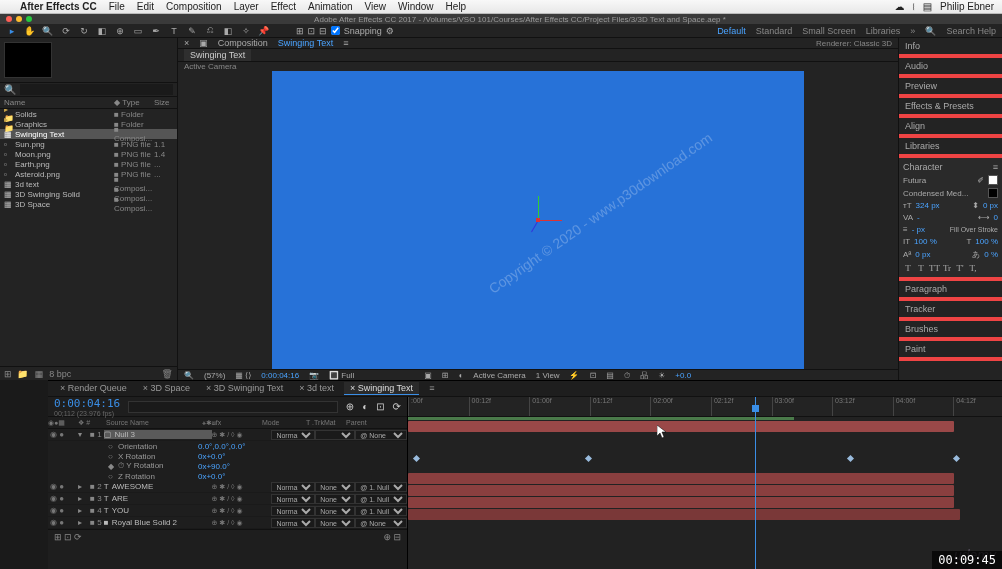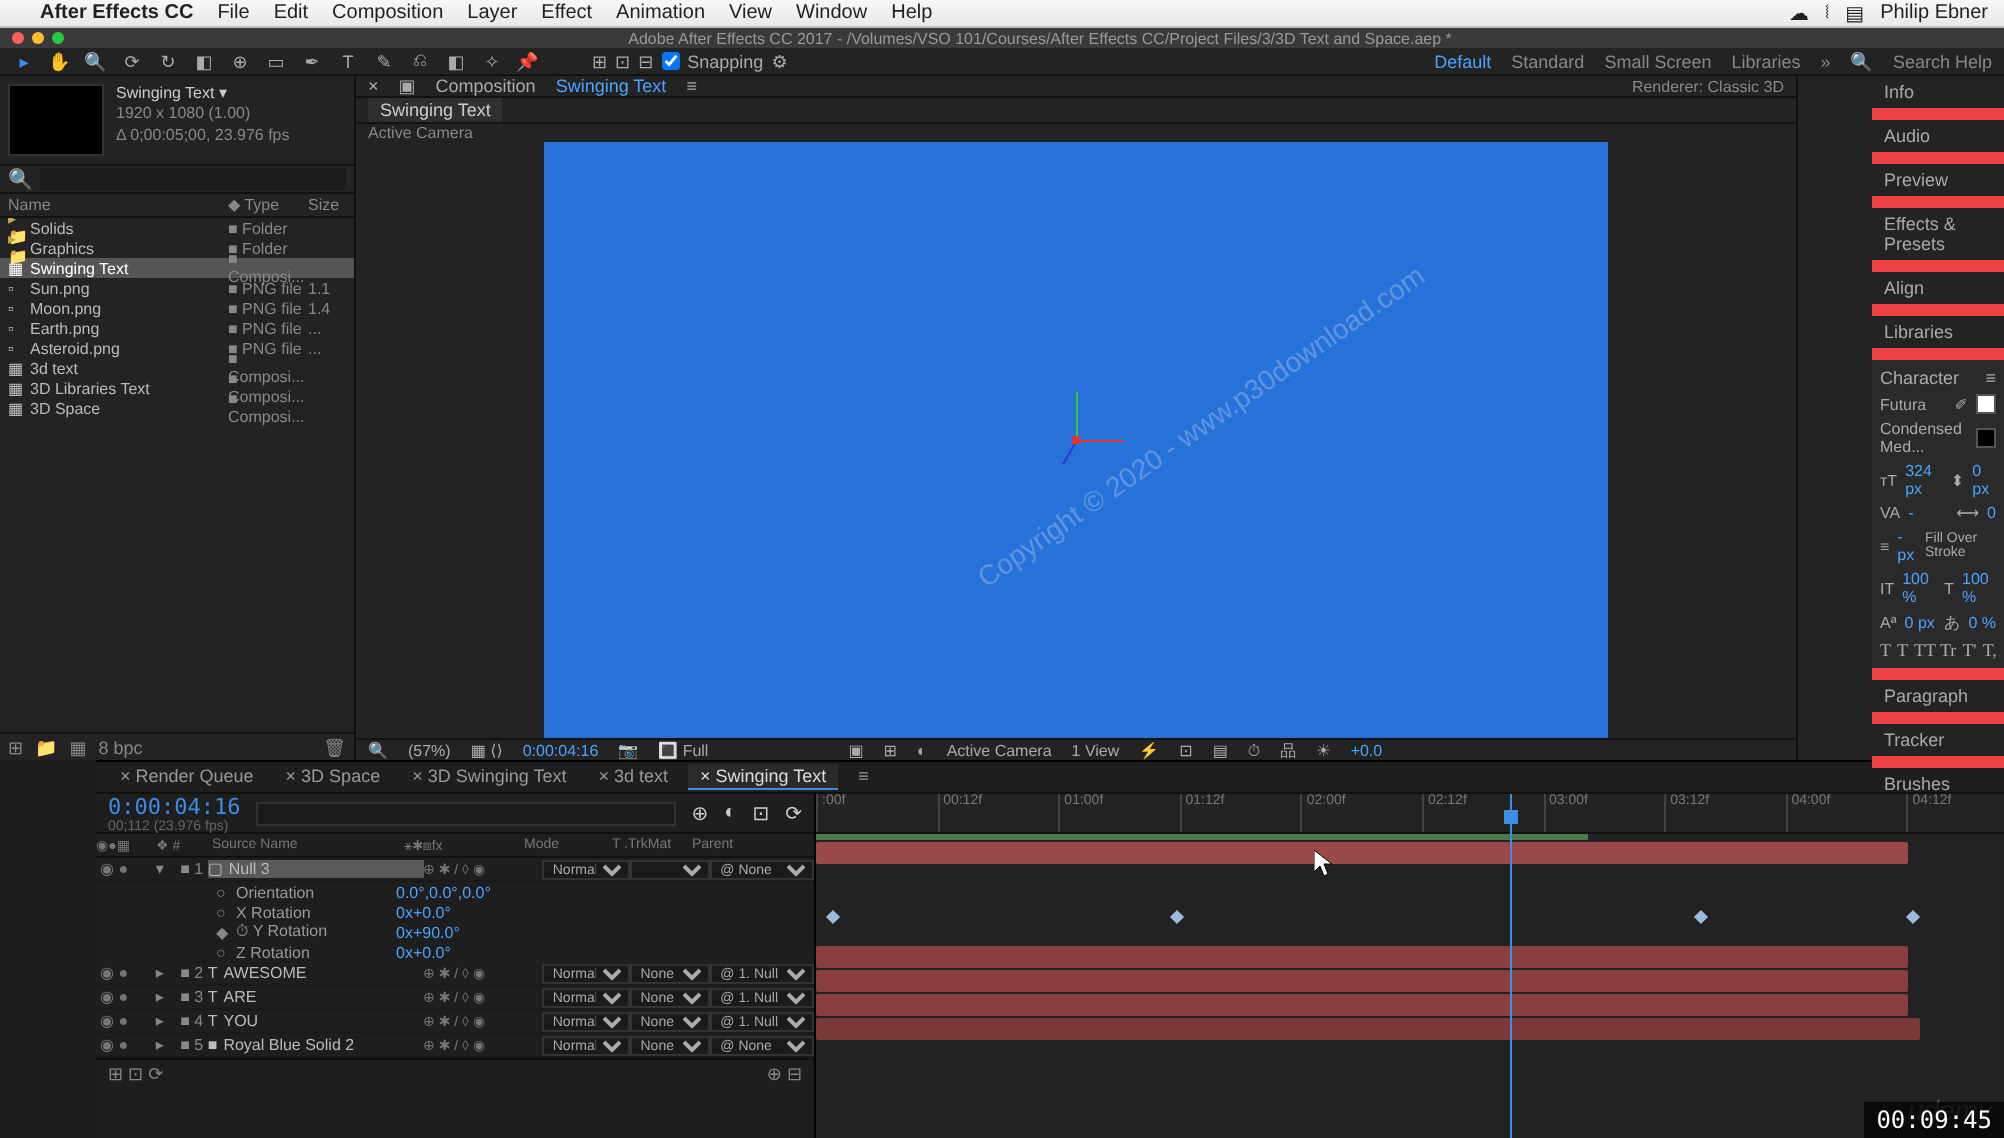--- a/index.html
+++ b/index.html
@@ -64,21 +64,21 @@
 .gizmo .y { width: 1px; height: 24px; background: #3c3; left: 0; top: -24px; }
 .gizmo .x { width: 24px; height: 1px; background: #d33; left: 0; top: 0; }
 .gizmo .z { width: 1px; height: 14px; background: #33d; left: 0; top: 0; transform: rotate(30deg); transform-origin: top; }
 .gizmo .cube { width: 4px; height: 4px; background: #d33; position: absolute; left: -2px; top: -2px; }
 .watermark { position: absolute; color: rgba(255,255,255,0.25); font-size: 14px; transform: rotate(-35deg); left: 40%; top: 45%; pointer-events: none; }
 .viewer-controls { height: 16px; border-top: 1px solid #111; display: flex; align-items: center; padding: 0 6px; gap: 10px; font-size: 8px; color: #aaa; }
 .viewer-controls .mid { margin-left: 60px; }
 
 
 .right-col { width: 104px; background: #232323; border-left: 1px solid #111; display: flex; flex-direction: column; font-size: 9px; }
-.r-panel { border-bottom: 6px solid #ef4444; padding: 3px 6px; color: #aaa; margin-left: 37px; }
+.r-panel { border-bottom: 4px solid #ef4444; padding: 3px 6px; color: #aaa; }
 .r-panel.char { background: #2a2a2a; padding: 4px; }
 .char-row { display: flex; align-items: center; gap: 4px; margin-top: 3px; font-size: 8px; color: #aaa; }
 .char-row .swatch-w { width: 10px; height: 10px; background: #fff; border: 1px solid #555; }
 .char-row .swatch-b { width: 10px; height: 10px; background: #000; border: 1px solid #555; }
 .char-row .num { color: #4aa3ff; }
 .style-btns { display: flex; gap: 3px; margin-top: 3px; }
 .style-btns span { width: 10px; text-align: center; font-size: 9px; font-family: Georgia, serif; }
 
 
 .timeline { height: 240px; background: #1e1e1e; border-top: 1px solid #000; display: flex; flex-direction: column; margin-left: 48px; }
@@ -192,25 +192,20 @@
     <span>🔍</span>
     <span>Search Help</span>
   </div>
 </div>
 
 <div class="main">
 
   <div class="left-col">
     <div class="comp-thumb">
       <div class="thumb"></div>
-      <div class="meta">
-        <div style="color:#ccc">Swinging Text ▾</div>
-        <div>1920 x 1080 (1.00)</div>
-        <div>Δ 0;00:05;00, 23.976 fps</div>
-      </div>
     </div>
     <div class="search-row">
       <span>🔍</span>
       <input type="text" style="">
     </div>
     <div class="proj-header">
       <div class="c1">Name</div>
       <div class="c2">◆ <span>Type</span></div>
       <div class="c3">Size</div>
     </div>
@@ -275,21 +270,21 @@
           <div class="name">
             <span class="ic">▦</span>
             <span>3d text</span>
           </div>
           <div class="type">■ Composi...</div>
           <div class="size"></div>
         </div>
         <div class="proj-row">
           <div class="name">
             <span class="ic">▦</span>
-            <span>3D Libraries Text</span>
+            <span>3D Swinging Solid</span>
           </div>
           <div class="type">■ Composi...</div>
           <div class="size"></div>
         </div>
         <div class="proj-row">
           <div class="name">
             <span class="ic">▦</span>
             <span>3D Space</span>
           </div>
           <div class="type">■ Composi...</div>

